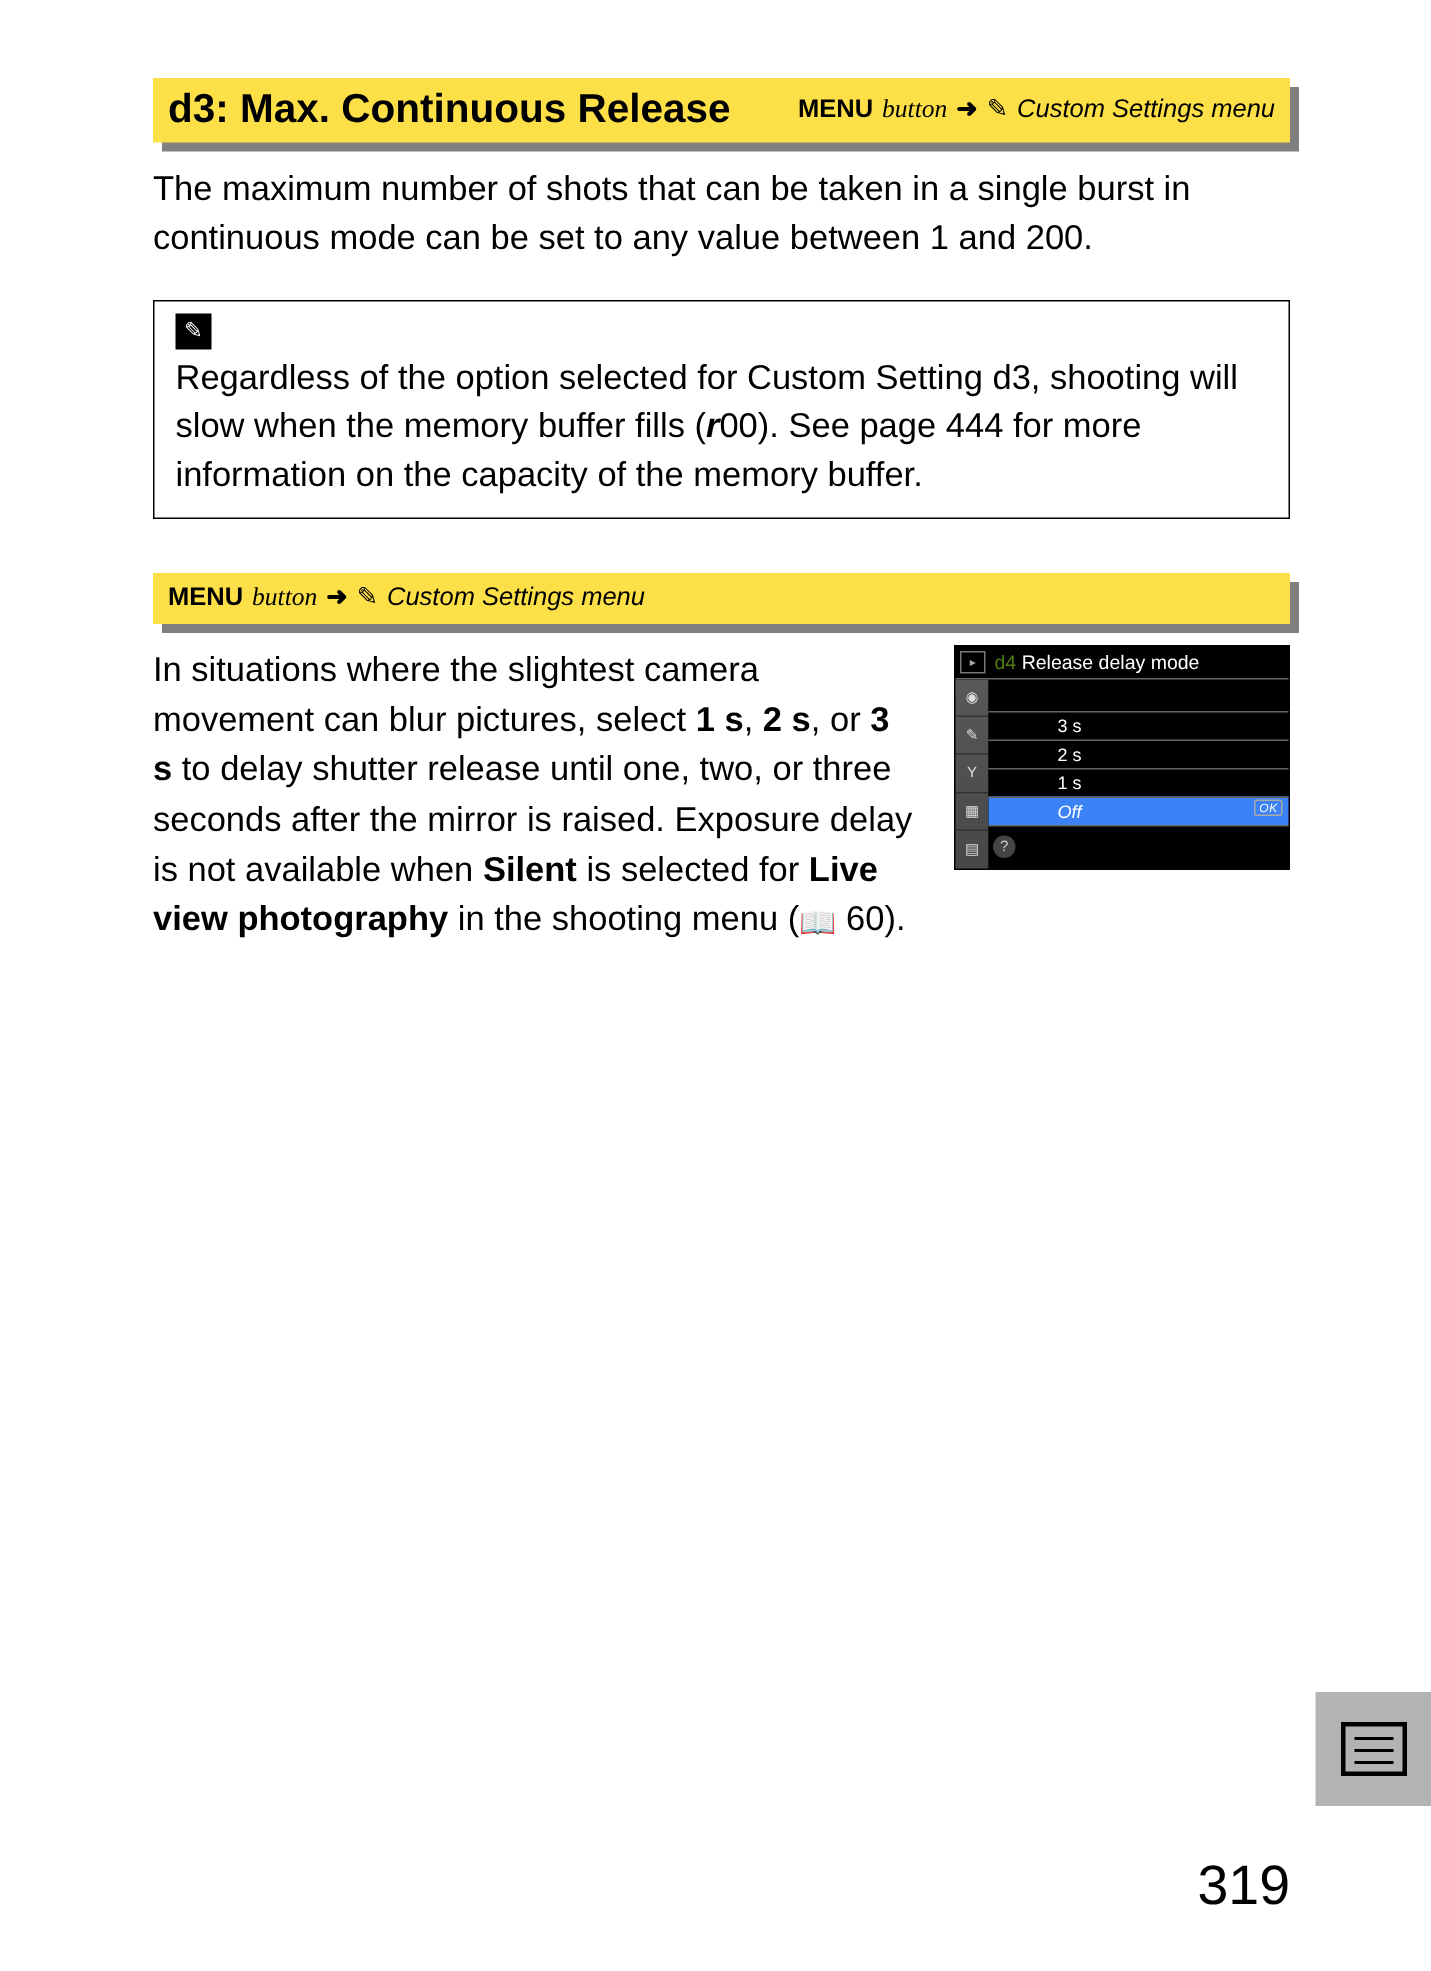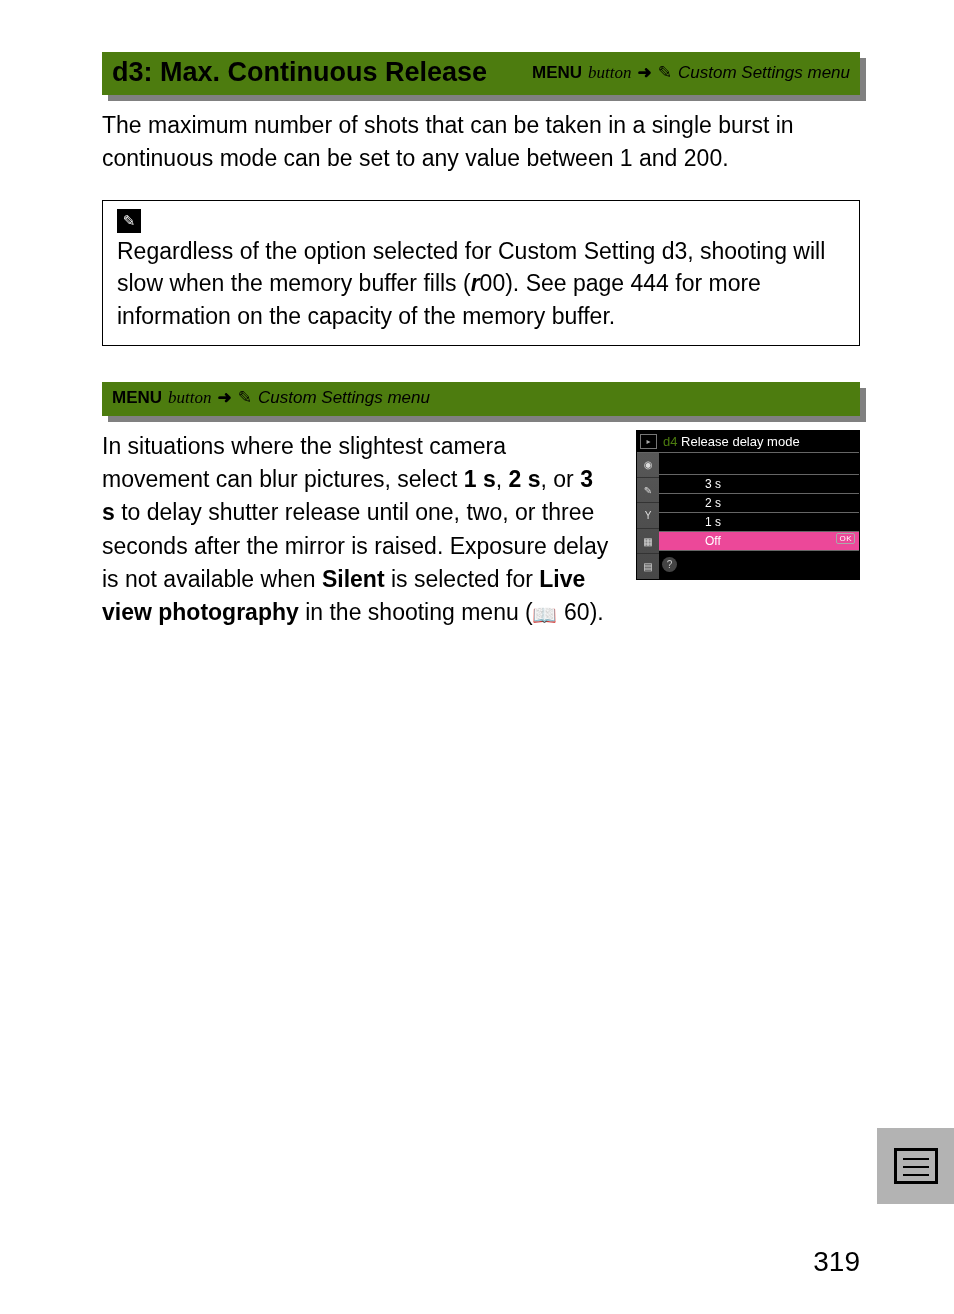--- a/index.html
+++ b/index.html
@@ -22,21 +22,21 @@
     position:relative;
     margin-bottom:14px;
   }
   .heading-shadow {
     position:absolute;
     top:6px; left:6px; right:-6px; bottom:-6px;
     background:#808080;
   }
   .heading-face {
     position:relative;
-    background:#4d7c0f;
+    background:#fde047;
     display:flex;
     align-items:center;
     justify-content:space-between;
     padding:5px 10px 7px 10px;
     min-height:34px;
     box-sizing:border-box;
   }
   .heading-title {
     font-weight:700;
     font-size:27px;
@@ -160,21 +160,22 @@
   }
   .lcd-spacer { flex:1.4; }
   .lcd-row {
     border-top:1px solid #666;
     font-size:12px;
     padding:2px 6px 2px 46px;
     color:#fff;
     position:relative;
   }
   .lcd-row.sel {
-    background:#ec4899;
+    background:#3b82f6;
+    font-style:italic;
   }
   .lcd-row .ok {
     position:absolute;
     right:4px; top:1px;
     border:1px solid #aaa;
     font-size:8px;
     padding:0 2px;
     border-radius:2px;
     letter-spacing:0.5px;
   }
@@ -231,21 +232,21 @@
   .side-tab-inner::before{ top:7px; }
   .side-tab-inner::after{ top:15px; }
   .side-tab-inner .l3{
     position:absolute;left:6px;right:6px;top:23px;height:2px;background:#000;
   }
 
   .page-number {
     position:absolute;
     right:94px;
     bottom:36px;
-    font-size:28px;
+    font-size:37px;
   }
 
   .book-icon{
     display:inline-block;
     font-size:20px;
     vertical-align:-2px;
   }
 </style>
 </head>
 <body>

